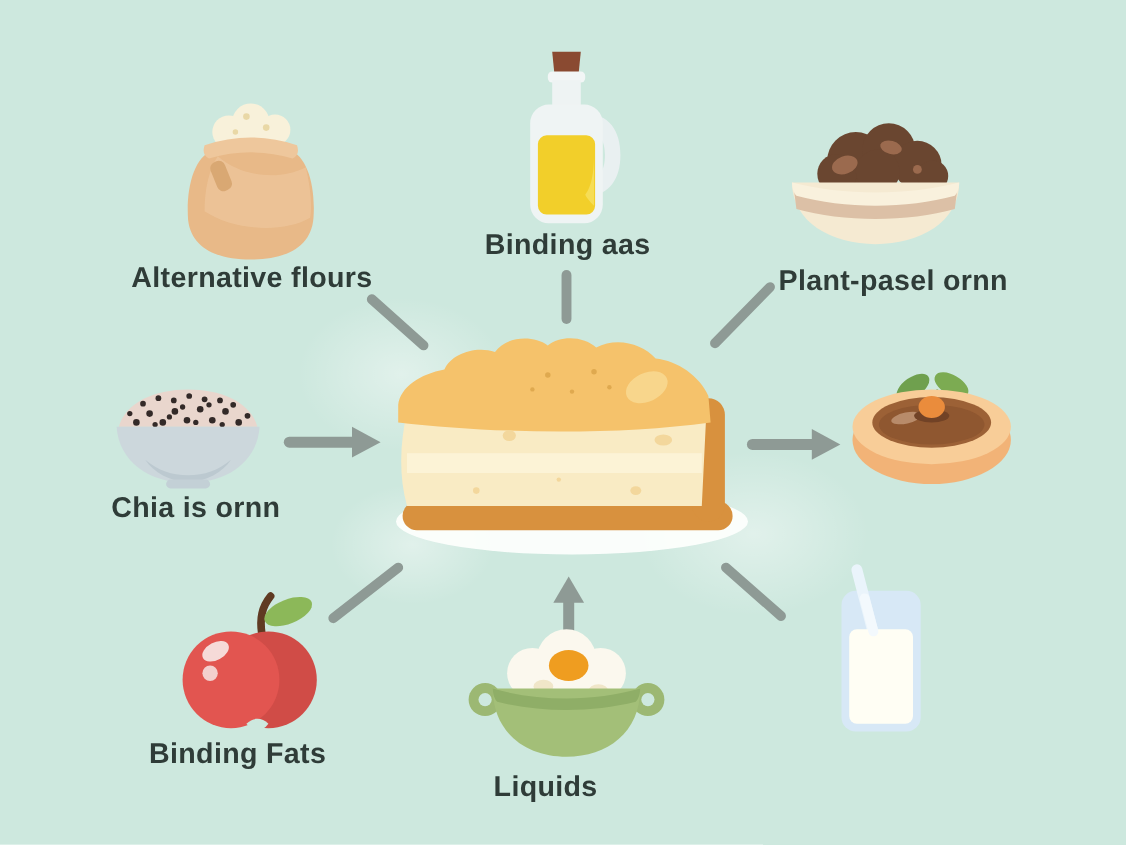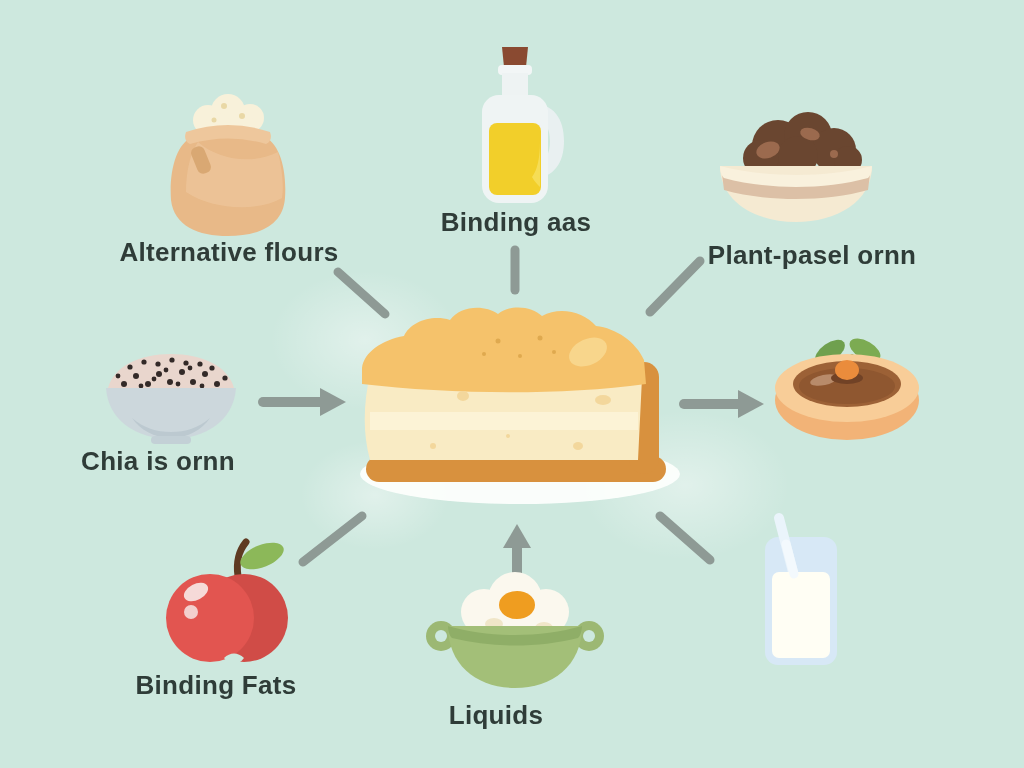--- a/index.html
+++ b/index.html
@@ -172,21 +172,21 @@
           <circle cx="94" cy="26" r="2.4"></circle>
         <circle cx="106" cy="44" r="2.4"></circle>
           <circle cx="129" cy="36" r="2.6"></circle>
           <circle cx="22" cy="34" r="2.4"></circle>
       </g>
       <path d="M10,46 C12,78 40,97 75,97 C110,97 138,78 140,46 Z" fill="#ccd7dc"></path>
       <path d="M75,97 C58,95 44,88 36,76 C48,86 60,90 75,90 C90,90 102,86 114,76 C106,88 92,95 75,97 Z" fill="#bcc9d0"></path>
       <rect x="55" y="94" width="40" height="8" rx="4" fill="#c3d0d6"></rect>
     </svg>
   </div>
-  <div class="label" style="left:158px; top:446px;">Chia is ornn</div>
+  <div class="label" style="left:178px; top:446px;">Chia is ornn</div>
 
   <div class="icon" style="left:772px; top:326px;">
     <svg width="150" height="118" viewBox="0 0 150 118">
       <ellipse cx="58" cy="26" rx="17" ry="9" fill="#6fa04e" transform="rotate(-35 58 26)"></ellipse>
       <ellipse cx="93" cy="24" rx="17" ry="9" fill="#7cab52" transform="rotate(30 93 24)"></ellipse>
       <path d="M72,32 L70,46 M80,30 L78,46" stroke="#5c8a3e" stroke-width="4" stroke-linecap="round" fill="none"></path>
       <ellipse cx="75" cy="74" rx="72" ry="40" fill="#f2b377"></ellipse>
       <ellipse cx="75" cy="62" rx="72" ry="34" fill="#f8cd98"></ellipse>
       <ellipse cx="75" cy="58" rx="54" ry="23" fill="#9c6136"></ellipse>
       <ellipse cx="75" cy="60" rx="48" ry="18" fill="#8f5730"></ellipse>

